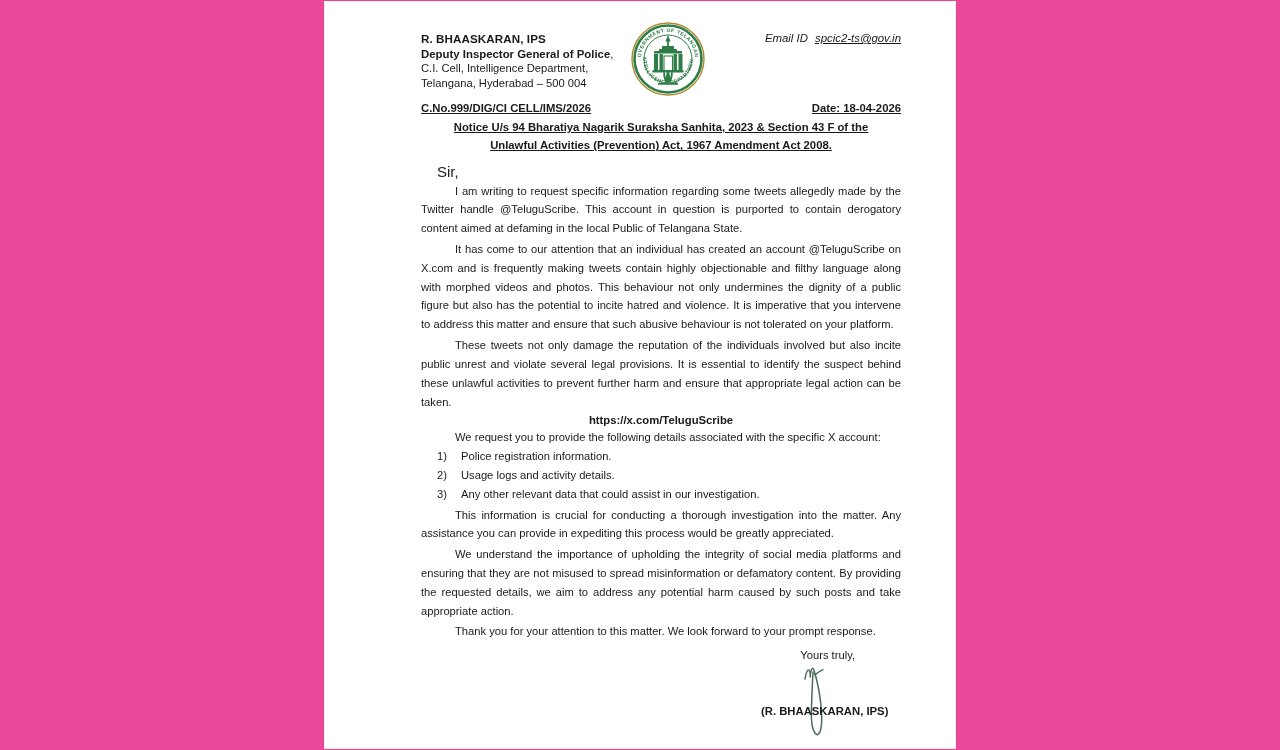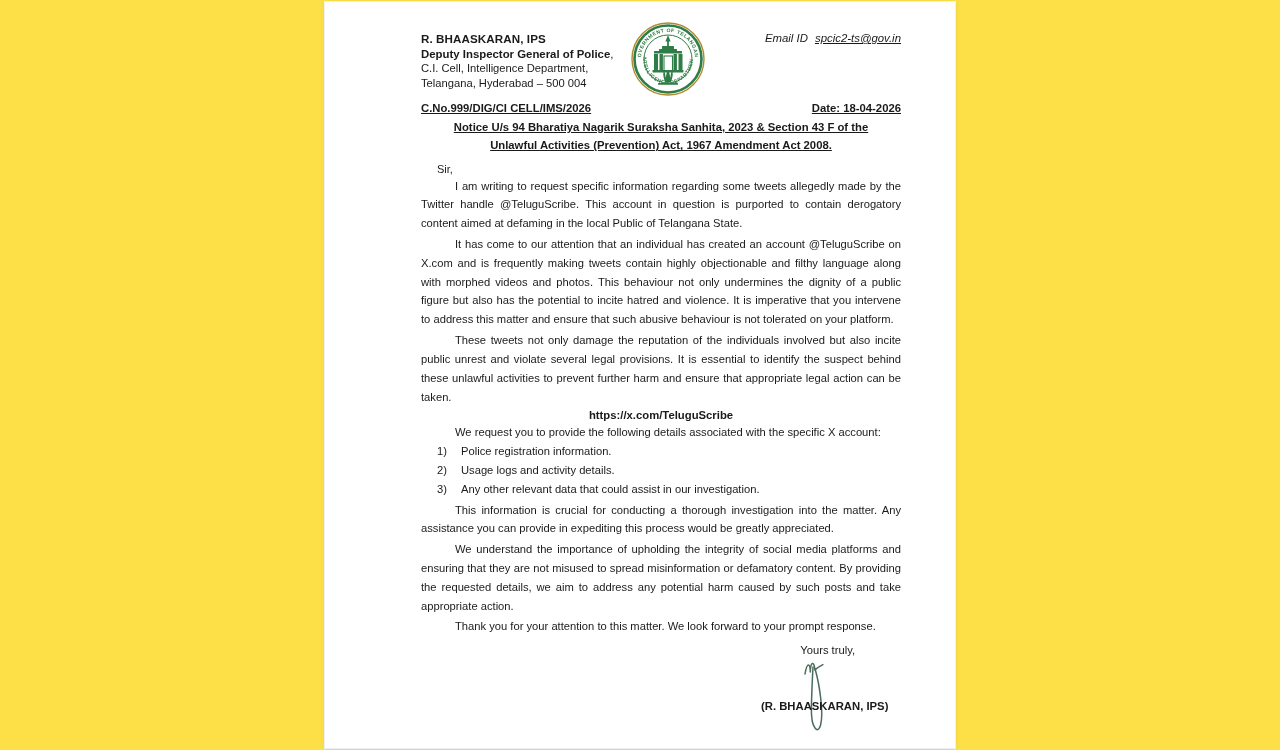--- a/index.html
+++ b/index.html
@@ -12,21 +12,21 @@
     height: 750px;
     font-family: "Liberation Sans", sans-serif;
     color: #1a1a1a;
     overflow: hidden;
   }
 
   .viewport {
     position: relative;
     width: 1280px;
     height: 750px;
-    background: #fde047;
+    background: #ec4899;
   }
 
   
   .page {
     position: absolute;
     left: 325px;
     top: 2px;
     width: 630px;
     height: 746px;
     background: #ffffff;
@@ -106,21 +106,21 @@
     font-size: 11.3px;
     font-weight: bold;
     line-height: 1.62;
   }
   .subject span { text-decoration: underline; }
 
   
   .salutation {
     margin-top: 8px;
     margin-left: 16px;
-    font-size: 11px;
+    font-size: 15px;
   }
   .para {
     margin-top: 2px;
     font-size: 11.2px;
     line-height: 1.68;
     text-align: justify;
     text-justify: inter-word;
     text-indent: 34px;
   }
   .para b { font-weight: normal; }

